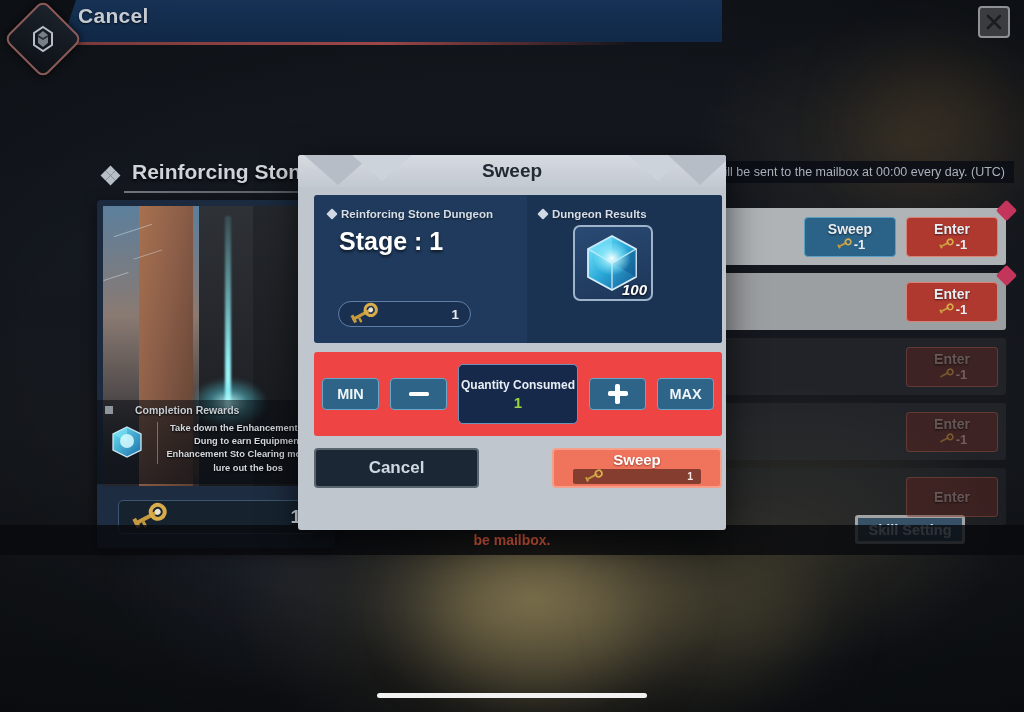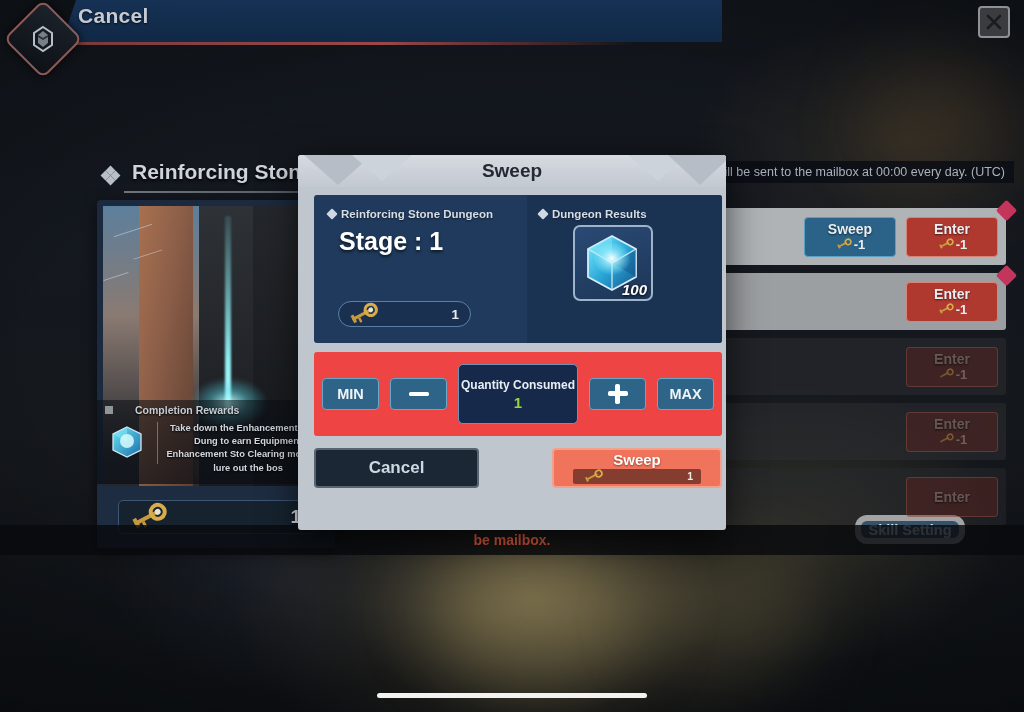--- a/index.html
+++ b/index.html
@@ -201,21 +201,21 @@
   .btn-stage .lbl{ font-size:14px; font-weight:bold; color:#e8eef3; text-shadow:0 1px 2px rgba(0,0,0,0.6); }
   .btn-stage.dimtext .lbl{ color:rgba(200,190,188,0.38); }
   .btn-stage .cost{
     display:flex; align-items:center; gap:1px;
     font-size:13px; font-weight:bold; color:#e8eef3; margin-top:2px;
   }
   .btn-stage.dimtext .cost{ color:rgba(200,190,188,0.38); }
   .skill-setting{
     position:absolute; left:855px; top:515px;
     width:110px; height:29px;
-    background:rgba(62,96,126,0.75); border:6px solid #a3a3a3; border-radius:12px;
+    background:rgba(62,96,126,0.75); border:3px solid #a3a3a3; border-radius:3px;
     display:flex; align-items:center; justify-content:center;
     font-size:14.5px; font-weight:bold; color:#cfe0ec;
     cursor:pointer;
   }
   .warn-strip{
     position:absolute; left:0; top:525px; width:1024px; height:30px;
     background:rgba(8,10,14,0.82);
     display:flex; align-items:center; justify-content:center;
     font-size:14px; font-weight:bold; color:#d0543a;
   }

